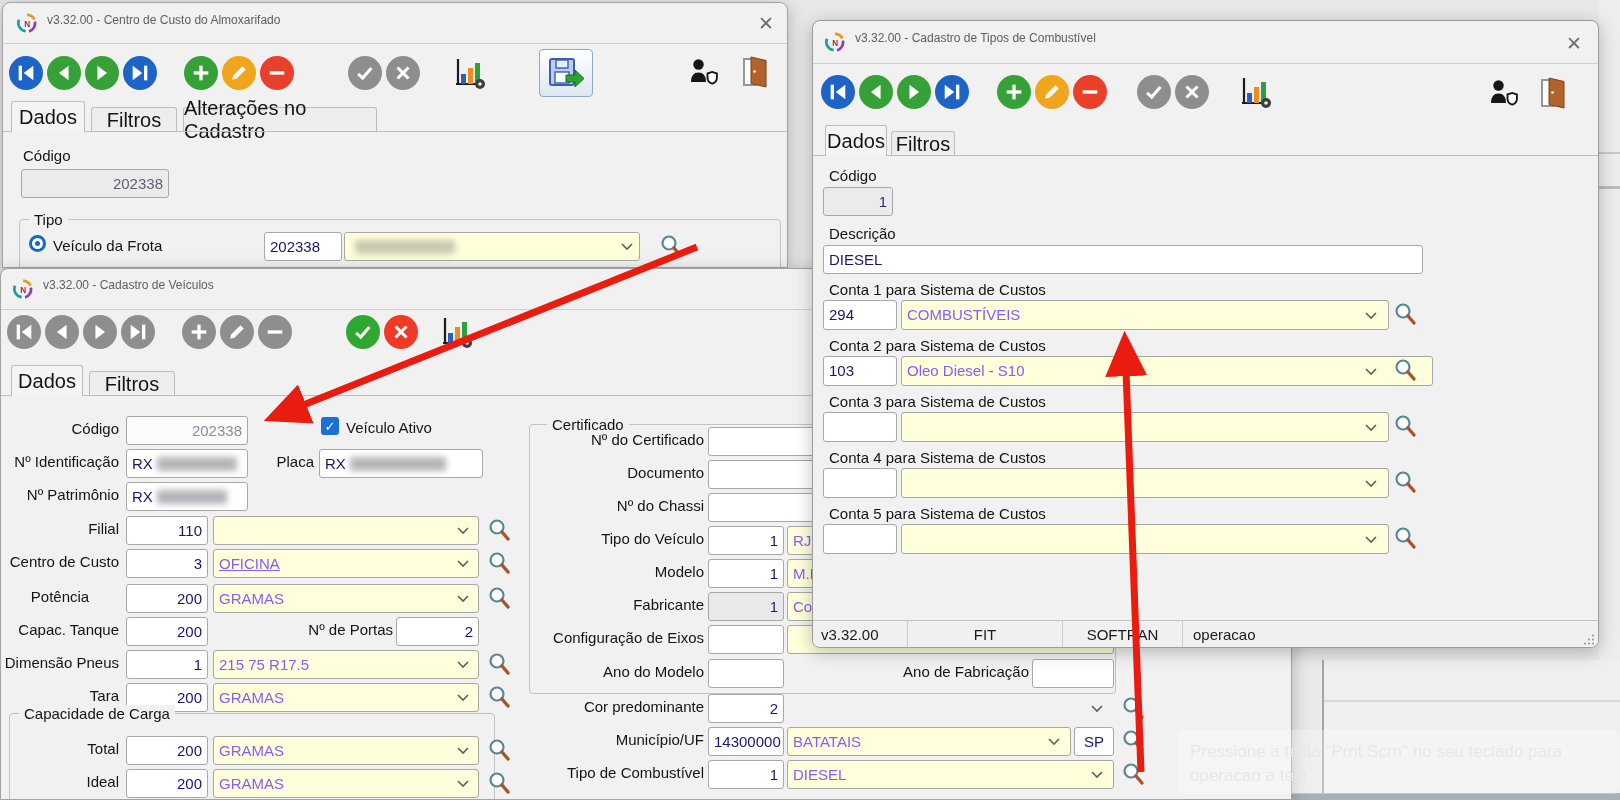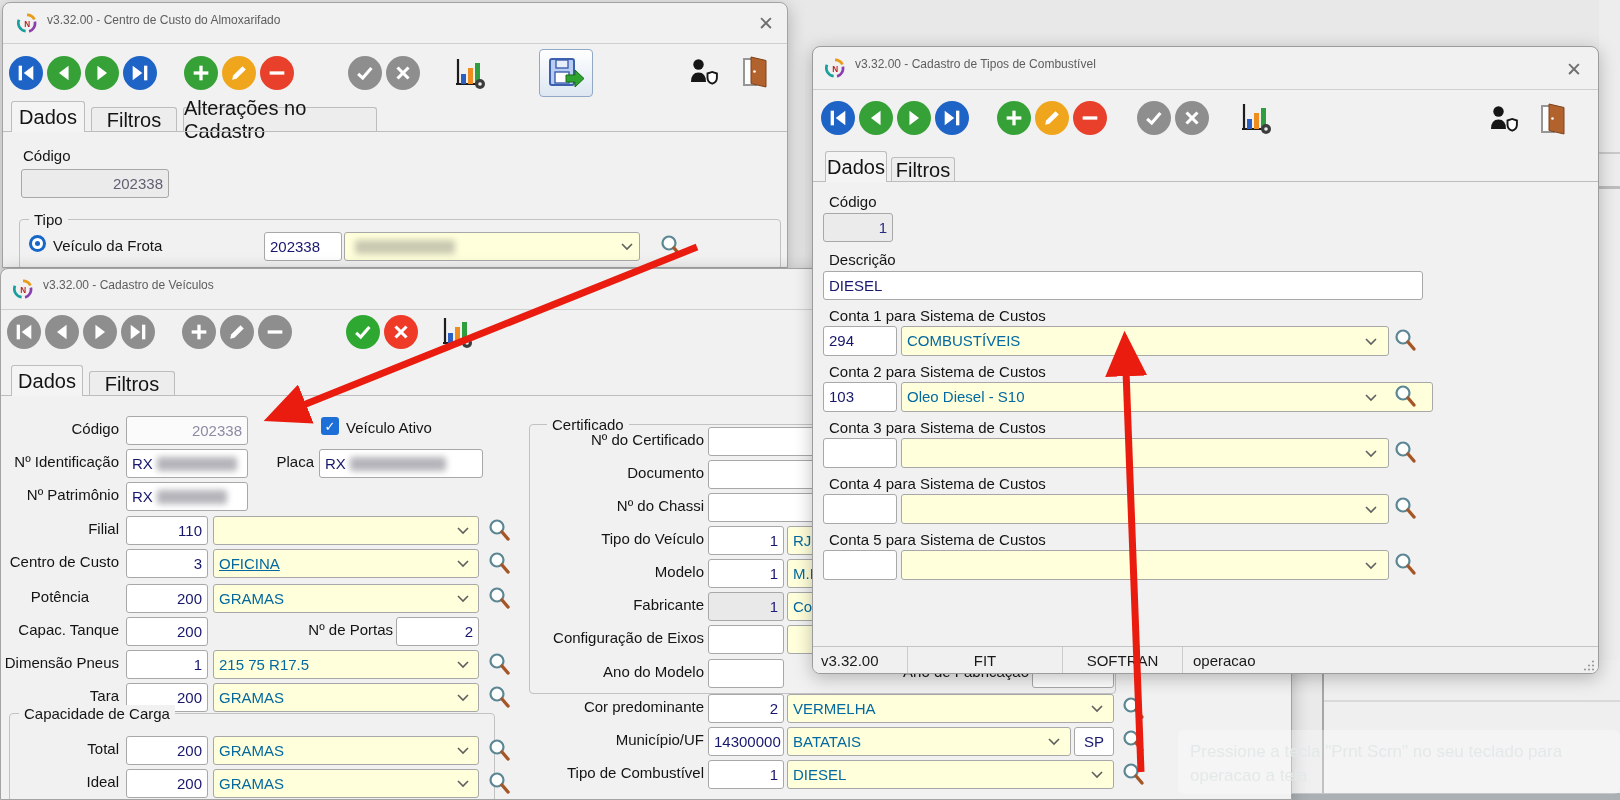--- a/index.html
+++ b/index.html
@@ -18,21 +18,21 @@
   .tab{position:absolute;border:1px solid #bdbdbd;border-bottom:none;border-radius:3px 3px 0 0;
        background:#ededed;font-size:20px;display:flex;align-items:center;justify-content:center;height:24px;}
   .tab.on{background:#f4f4f4;height:30px;z-index:2;}
   .tabline{position:absolute;height:1px;background:#bdbdbd;left:0;right:0;}
   .lbl{position:absolute;font-size:15px;color:#141414;white-space:nowrap;}
   .lbl.r{text-align:right;}
   .inp{position:absolute;height:29px;background:#fff;border:1px solid #a8a8a8;border-radius:3px;
        font-size:15px;line-height:27px;padding:0 5px;color:#17176e;box-sizing:border-box;
        white-space:nowrap;overflow:hidden;}
   .inp.num{text-align:right;}
-  .inp.cmb{background:#ffffdb;color:#0369a1;padding-right:16px;}
+  .inp.cmb{background:#ffffdb;color:#8b5cf6;padding-right:16px;}
   .inp.ro{background:#ebebeb;color:#5f5f75;}
   .inp.ro2{background:#fbfbfb;color:#8c8ca4;}
   .grp{position:absolute;border:1px solid #c2c2c2;border-radius:4px;}
   .leg{position:absolute;background:#f1f1f1;padding:0 5px;font-size:15px;z-index:1;white-space:nowrap;}
   .mag{position:absolute;width:24px;height:26px;}
   .chev{position:absolute;width:12px;height:8px;}
   .blur{position:absolute;filter:blur(3px);background:#b4b4ba;border-radius:2px;}
   .radio{position:absolute;width:17px;height:17px;border-radius:50%;background:#1767c9;
          display:flex;align-items:center;justify-content:center;}
   .radio .w{width:11px;height:11px;border-radius:50%;background:#fff;display:flex;align-items:center;justify-content:center;}
@@ -432,21 +432,20 @@
     <div class="inp num" style="left:707px;top:356px;width:76px;"></div>
     <div class="inp cmb" style="left:786px;top:356px;width:327px;"></div>
 
     <div class="lbl r" style="left:520px;top:394px;width:183px;">Ano do Modelo</div>
     <div class="inp num" style="left:707px;top:390px;width:76px;"></div>
     <div class="lbl r" style="left:845px;top:394px;width:183px;">Ano de Fabricação</div>
     <div class="inp num" style="left:1031px;top:390px;width:82px;"></div>
 
     <div class="lbl r" style="left:520px;top:429px;width:183px;">Cor predominante</div>
     <div class="inp num" style="left:707px;top:425px;width:76px;">2</div>
-    <div class="inp cmb" style="left:786px;top:425px;width:327px;">VERMELHA</div>
     <svg class="ic chev" style="left:1090px;top:436px" width="12" height="8">
         <use href="#i-chev"></use>
       </svg>
     <svg class="ic mag" style="left:1121px;top:427px" width="24" height="26">
         <use href="#i-mag"></use>
       </svg>
 
     <div class="lbl r" style="left:520px;top:462px;width:183px;">Município/UF</div>
     <div class="inp num" style="left:707px;top:458px;width:76px;">14300000</div>
     <div class="inp cmb" style="left:786px;top:458px;width:284px;">BATATAIS</div>
@@ -462,21 +461,21 @@
     <div class="inp num" style="left:707px;top:491px;width:76px;">1</div>
     <div class="inp cmb" style="left:786px;top:491px;width:327px;">DIESEL</div>
     <svg class="ic chev" style="left:1090px;top:502px" width="12" height="8">
         <use href="#i-chev"></use>
       </svg>
     <svg class="ic mag" style="left:1121px;top:493px" width="24" height="26">
         <use href="#i-mag"></use>
       </svg>
   </section>
 
-  <section class="window" style="left:812px;top:46px;width:787px;height:628px;z-index:3;border-radius:8px;overflow:hidden;border-color:#9c9c9c;">
+  <section class="window" style="left:812px;top:20px;width:787px;height:628px;z-index:3;border-radius:8px;overflow:hidden;border-color:#9c9c9c;">
     <svg class="ic abs" style="left:12px;top:11px" width="20" height="20">
         <use href="#i-logo"></use>
       </svg>
     <div class="ttl" style="left:42px;top:10px;">v3.32.00 - Cadastro de Tipos de Combustível</div>
     <div class="closex" style="left:748px;top:9px;">✕</div>
     <div class="sep" style="top:42px;"></div>
 
     <div class="tbb blue" style="left:8px;top:54px;">
         <svg class="ic" width="22" height="22">
           <use href="#i-first"></use>

